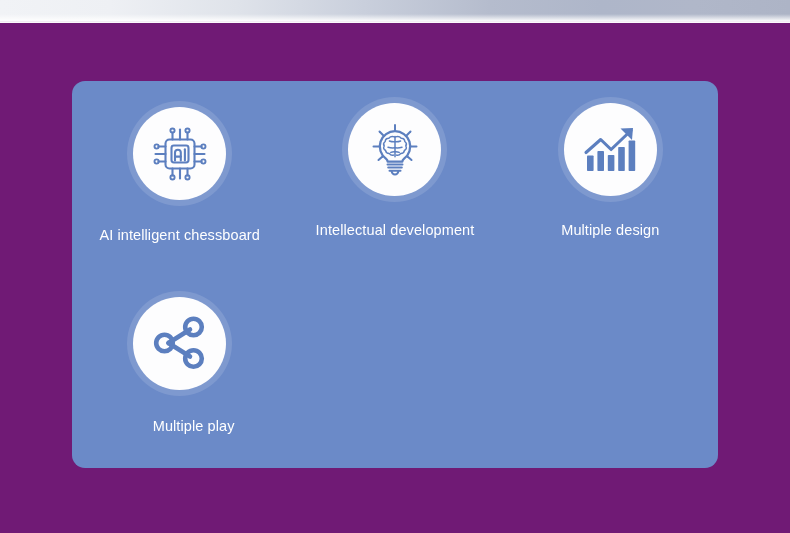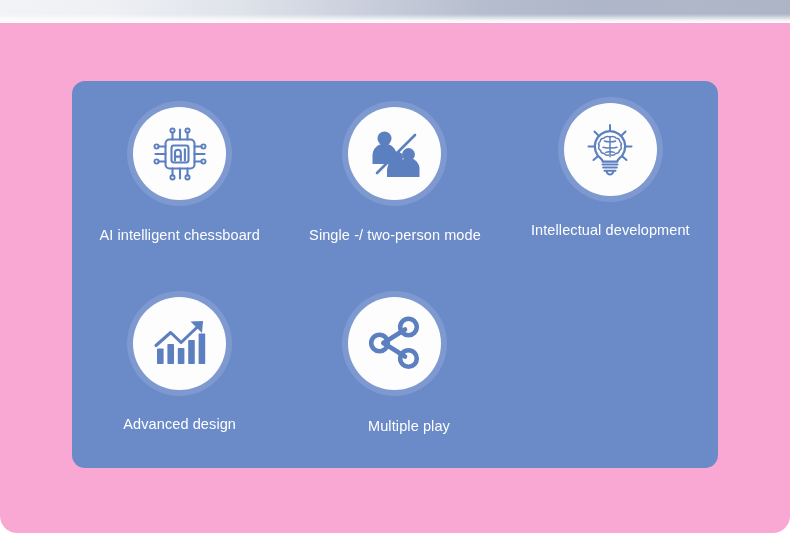--- a/index.html
+++ b/index.html
@@ -1,20 +1,20 @@
 <!DOCTYPE html>
 <html><head>
 <meta charset="utf-8">
 <style>
   html,body{margin:0;padding:0;}
   body{
     width:790px;height:533px;background:#ffffff;overflow:hidden;
     font-family:"Liberation Sans", sans-serif;
   }
-  .page{position:relative;width:790px;height:533px;background:#f9a8d4;border-radius:17px;}
+  .page{position:relative;width:790px;height:533px;background:#701a75;}
 
   
   .top-band{
     position:absolute;left:0;top:0;width:790px;height:21px;
     background:linear-gradient(90deg,#f1f3f6 0%,#eef0f4 14%,#dfe3ea 30%,#c9cfdc 46%,#b5bccd 62%,#aeb6c9 76%,#b0b7c9 88%,#adb4c6 100%);
   }
   .top-band-fade{
     position:absolute;left:0;top:14px;width:790px;height:9px;
     background:linear-gradient(180deg,rgba(255,255,255,0) 0%,rgba(255,255,255,0.85) 70%,#ffffff 100%);
   }
@@ -100,38 +100,20 @@
             <g fill="none" stroke="#5c7fbf" stroke-width="2.1" stroke-linecap="round" stroke-linejoin="round">
               <path d="M26 37.5 L26 29.6 a2.9 2.9 0 0 1 5.8 0 L31.8 37.5"></path>
               <line x1="26" y1="33.6" x2="31.8" y2="33.6"></line>
               <line x1="35.9" y1="26.3" x2="35.9" y2="37.5"></line>
             </g>
           </svg>
         </div>
         <div class="label">AI intelligent chessboard</div>
       </div>
 
-      <div class="cell r0 c1">
-        <div class="circle">
-          <svg width="62" height="62" viewBox="0 0 62 62">
-            <g fill="#5c7fbf">
-
-              <circle cx="20.5" cy="15.5" r="7"></circle>
-              <path d="M8.5 41 v-8.5 a12 12 0 0 1 12 -12 a12 12 0 0 1 12 12 V41 Z"></path>
-
-              <circle cx="44.5" cy="31.5" r="6.4"></circle>
-              <path d="M33.5 54 v-8 a11 11 0 0 1 11 -11 a11 11 0 0 1 11 11 V54 Z"></path>
-              <circle cx="33" cy="34.5" r="6"></circle>
-              <path d="M23 54 v-7.6 a10 10 0 0 1 10 -10 a10 10 0 0 1 10 10 V54 Z"></path>
-            </g>
-            <line x1="13" y1="50" x2="51" y2="12" stroke="#5c7fbf" stroke-width="2.6" stroke-linecap="round"></line>
-          </svg>
-        </div>
-        <div class="label">Single -/ two-person mode</div>
-      </div>
 
 
       <div class="cell r1 c0">
         <div class="circle">
           <svg width="62" height="62" viewBox="0 0 62 62">
             <g stroke="#5c7fbf" stroke-width="2" stroke-linecap="round" fill="none">
 
               <line x1="31" y1="6" x2="31" y2="11.5"></line>
               <line x1="15.5" y1="12.5" x2="19.2" y2="16.2"></line>
               <line x1="46.5" y1="12.5" x2="42.8" y2="16.2"></line>
@@ -175,21 +157,21 @@
               <rect x="28.8" y="36" width="6.6" height="16" rx="0.8"></rect>
               <rect x="39.2" y="28" width="6.6" height="24" rx="0.8"></rect>
               <rect x="49.6" y="21.5" width="6.6" height="30.5" rx="0.8"></rect>
             </g>
             <g fill="none" stroke="#5c7fbf" stroke-width="3.1" stroke-linecap="round" stroke-linejoin="round">
               <polyline points="7,33.5 21.7,20.5 32.1,30.5 52,11.5"></polyline>
             </g>
             <path d="M41.5 9.5 L54 9 L53 21 Z" fill="#5c7fbf"></path>
           </svg>
         </div>
-        <div class="label">Advanced design</div>
+        <div class="label">Multiple design</div>
       </div>
 
       <div class="cell r1 c2">
         <div class="circle">
           <svg width="62" height="62" viewBox="0 0 62 62">
             <g stroke="#5c7fbf" stroke-width="4.6" stroke-linecap="round" fill="none">
               <line x1="19.5" y1="31" x2="41" y2="17.5"></line>
               <line x1="19.5" y1="31" x2="41" y2="44.5"></line>
             </g>
             <g fill="none" stroke="#5c7fbf" stroke-width="4.6">

